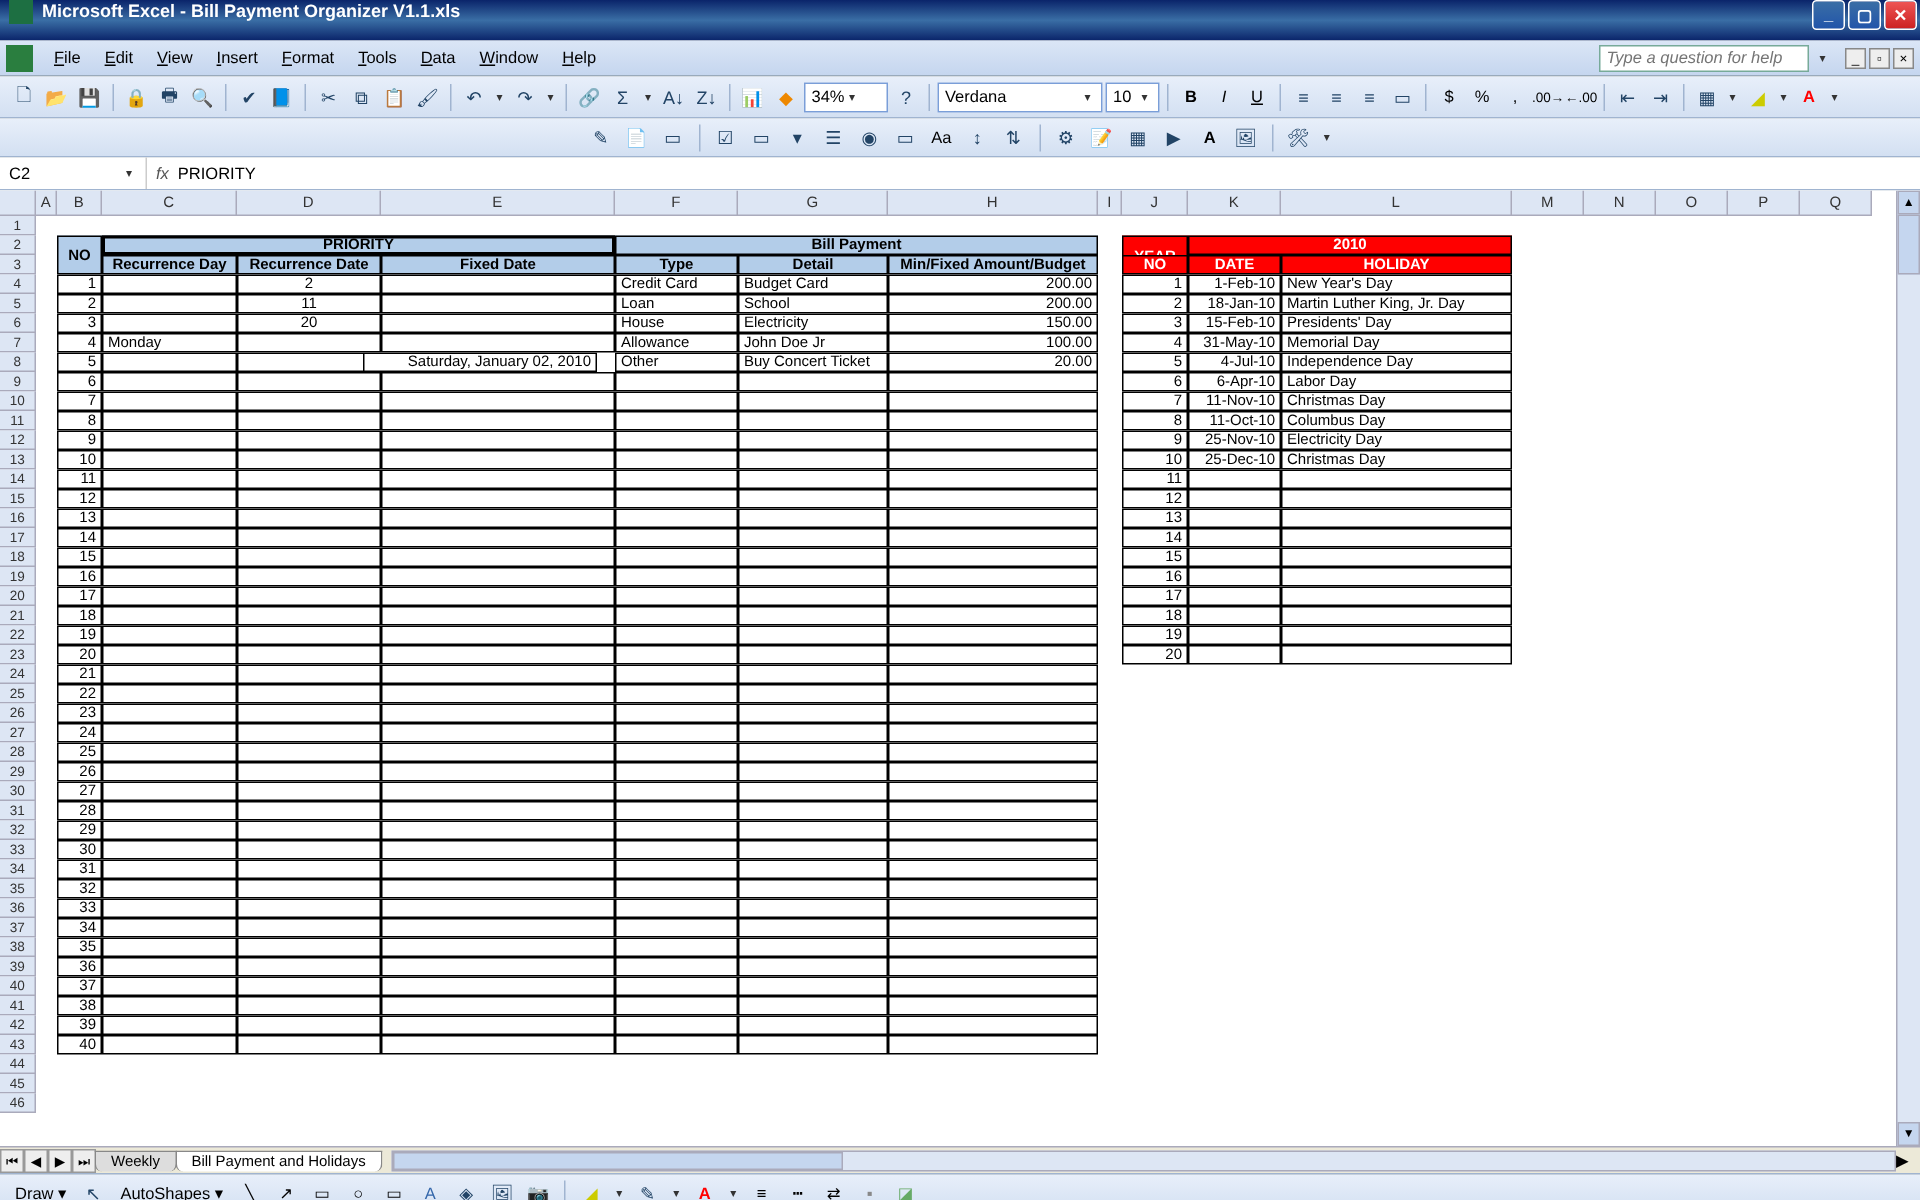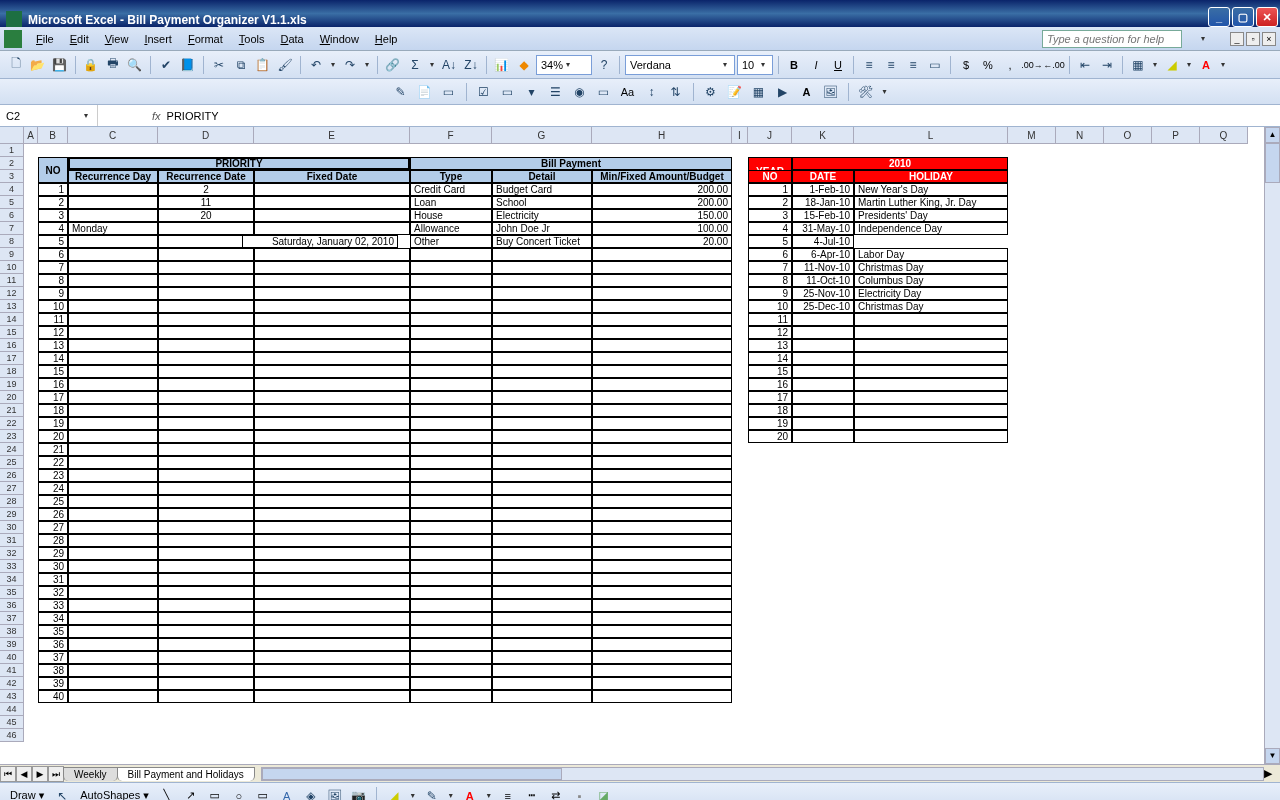--- a/index.html
+++ b/index.html
@@ -1,51 +1,51 @@
 <!DOCTYPE html>
 <html><head>
 <meta charset="utf-8">
 <style>
 * { margin: 0; padding: 0; box-sizing: border-box; font-family: Tahoma, Arial, sans-serif; font-size: 11px; }
 body { background: #ece9d8; overflow: hidden; width: 1280px; height: 800px; }
 
 
-.titlebar { background: linear-gradient(#0a246a, #3a6ea5, #0a246a); height: 27px; display: flex; align-items: flex-end; padding: 0 2px; color: white; }
+.titlebar { background: linear-gradient(#0a246a, #3a6ea5, #0a246a); height: 27px; display: flex; align-items: flex-start; padding: 0 2px; color: white; }
 .titlebar .app-icon { width: 16px; height: 16px; background: #1d6f42; margin: 0 4px; display: inline-block; }
 .titlebar .title { flex: 1; font-weight: bold; font-size: 12px; padding-left: 2px; }
 .winbtns { display: flex; gap: 2px; }
 .winbtn { width: 22px; height: 20px; border: 1px solid #fff; border-radius: 3px; display: flex; align-items: center; justify-content: center; color: white; font-weight: bold; }
 .winbtn.min { background: linear-gradient(#3a6ea5,#2255aa); }
 .winbtn.max { background: linear-gradient(#3a6ea5,#2255aa); }
 .winbtn.close { background: linear-gradient(#e55,#c22); }
 
 
 .menubar { background: linear-gradient(#dbe6f6,#c5d6ef); height: 24px; display: flex; align-items: center; padding: 0 4px; border-bottom: 1px solid #9ab; }
 .menubar .xlicon { width: 18px; height: 18px; background: #2a7e3f; margin-right: 6px; }
 .menubar .menuitem { padding: 2px 8px; cursor: default; }
 .menubar .menuitem .u { text-decoration: underline; }
-.menubar .helpbox { margin-left: auto; display:flex; align-items:center; gap:16px;}
+.menubar .helpbox { margin-left: auto; display:flex; align-items:center; gap:4px;}
 .menubar .helpbox input { border: 1px solid #7a9; width: 140px; height: 18px; padding: 0 4px; color: #888; font-style: italic; }
 .menubar .docbtns { display:flex; gap:2px; margin-left:6px;}
 .menubar .docbtn { width:14px; height:14px; border:1px solid #888; background:#eee; font-size:9px; display:flex; align-items:center; justify-content:center;}
 
 
 .toolbar { background: linear-gradient(#e8effa,#d3e0f2); height: 28px; display: flex; align-items: center; padding: 0 6px; border-bottom: 1px solid #a0b4d0; gap: 2px; }
 .tbtn { width: 20px; height: 20px; display: flex; align-items: center; justify-content: center; border: 1px solid transparent; cursor: default; }
 .tsep { width: 1px; height: 18px; background: #a0b4d0; margin: 0 3px; }
 .tsel { border: 1px solid #7a9ed8; background: white; height: 20px; padding: 0 4px; display: flex; align-items: center; }
 .tsel.zoom { width: 56px; }
 .tsel.font { width: 110px; }
 .tsel.size { width: 36px; }
 .dd { width: 10px; font-size: 8px; color: #333; text-align: center; }
 
 .toolbar2 { background: linear-gradient(#e8effa,#d3e0f2); height: 26px; display: flex; align-items: center; padding: 0 6px; border-bottom: 1px solid #a0b4d0; justify-content: center; gap: 4px; }
 
 
-.formulabar { background: #fff; height: 22px; display: flex; align-items: center; border-bottom: 1px solid #a0b4d0; gap: 48px; }
+.formulabar { background: #fff; height: 22px; display: flex; align-items: center; border-bottom: 1px solid #a0b4d0; }
 .namebox { width: 98px; padding: 0 6px; border-right: 1px solid #ccc; height: 100%; display: flex; align-items: center; }
 .fxarea { display: flex; align-items: center; padding: 0 6px; gap: 6px; }
 .fxarea .fx { font-style: italic; color: #555; }
 
 
 .gridwrap { position: relative; height: 637px; background: #fff; overflow: hidden; }
 .corner { position: absolute; left:0; top:0; width: 24px; height: 17px; background: #dde6f4; border-right: 1px solid #aab; border-bottom: 1px solid #aab; }
 .colheads { position: absolute; left: 24px; top: 0; height: 17px; display: flex; }
 .ch { background: #dde6f4; border-right: 1px solid #aab; border-bottom: 1px solid #aab; text-align: center; line-height: 17px; font-size: 10px; color: #333; }
 .rowheads { position: absolute; left: 0; top: 17px; width: 24px; }
@@ -697,21 +697,21 @@
       <div class="cell dcell rt" style="left: 768px; top: 52px; width: 62px; height: 13px;">18-Jan-10</div>
       <div class="cell dcell" style="left: 830px; top: 52px; width: 154px; height: 13px;">Martin Luther King, Jr. Day</div>
       <div class="cell dcell rt" style="left: 724px; top: 65px; width: 44px; height: 13px;">3</div>
       <div class="cell dcell rt" style="left: 768px; top: 65px; width: 62px; height: 13px;">15-Feb-10</div>
       <div class="cell dcell" style="left: 830px; top: 65px; width: 154px; height: 13px;">Presidents' Day</div>
       <div class="cell dcell rt" style="left: 724px; top: 78px; width: 44px; height: 13px;">4</div>
       <div class="cell dcell rt" style="left: 768px; top: 78px; width: 62px; height: 13px;">31-May-10</div>
       <div class="cell dcell" style="left: 830px; top: 78px; width: 154px; height: 13px;">Memorial Day</div>
       <div class="cell dcell rt" style="left: 724px; top: 91px; width: 44px; height: 13px;">5</div>
       <div class="cell dcell rt" style="left: 768px; top: 91px; width: 62px; height: 13px;">4-Jul-10</div>
-      <div class="cell dcell" style="left: 830px; top: 78px; width: 154px; height: 13px;">Independence Day</div>
+      <div class="cell dcell" style="left: 830px; top: 91px; width: 154px; height: 13px;">Independence Day</div>
       <div class="cell dcell rt" style="left: 724px; top: 104px; width: 44px; height: 13px;">6</div>
       <div class="cell dcell rt" style="left: 768px; top: 104px; width: 62px; height: 13px;">6-Apr-10</div>
       <div class="cell dcell" style="left: 830px; top: 104px; width: 154px; height: 13px;">Labor Day</div>
       <div class="cell dcell rt" style="left: 724px; top: 117px; width: 44px; height: 13px;">7</div>
       <div class="cell dcell rt" style="left: 768px; top: 117px; width: 62px; height: 13px;">11-Nov-10</div>
       <div class="cell dcell" style="left: 830px; top: 117px; width: 154px; height: 13px;">Christmas Day</div>
       <div class="cell dcell rt" style="left: 724px; top: 130px; width: 44px; height: 13px;">8</div>
       <div class="cell dcell rt" style="left: 768px; top: 130px; width: 62px; height: 13px;">11-Oct-10</div>
       <div class="cell dcell" style="left: 830px; top: 130px; width: 154px; height: 13px;">Columbus Day</div>
       <div class="cell dcell rt" style="left: 724px; top: 143px; width: 44px; height: 13px;">9</div>

